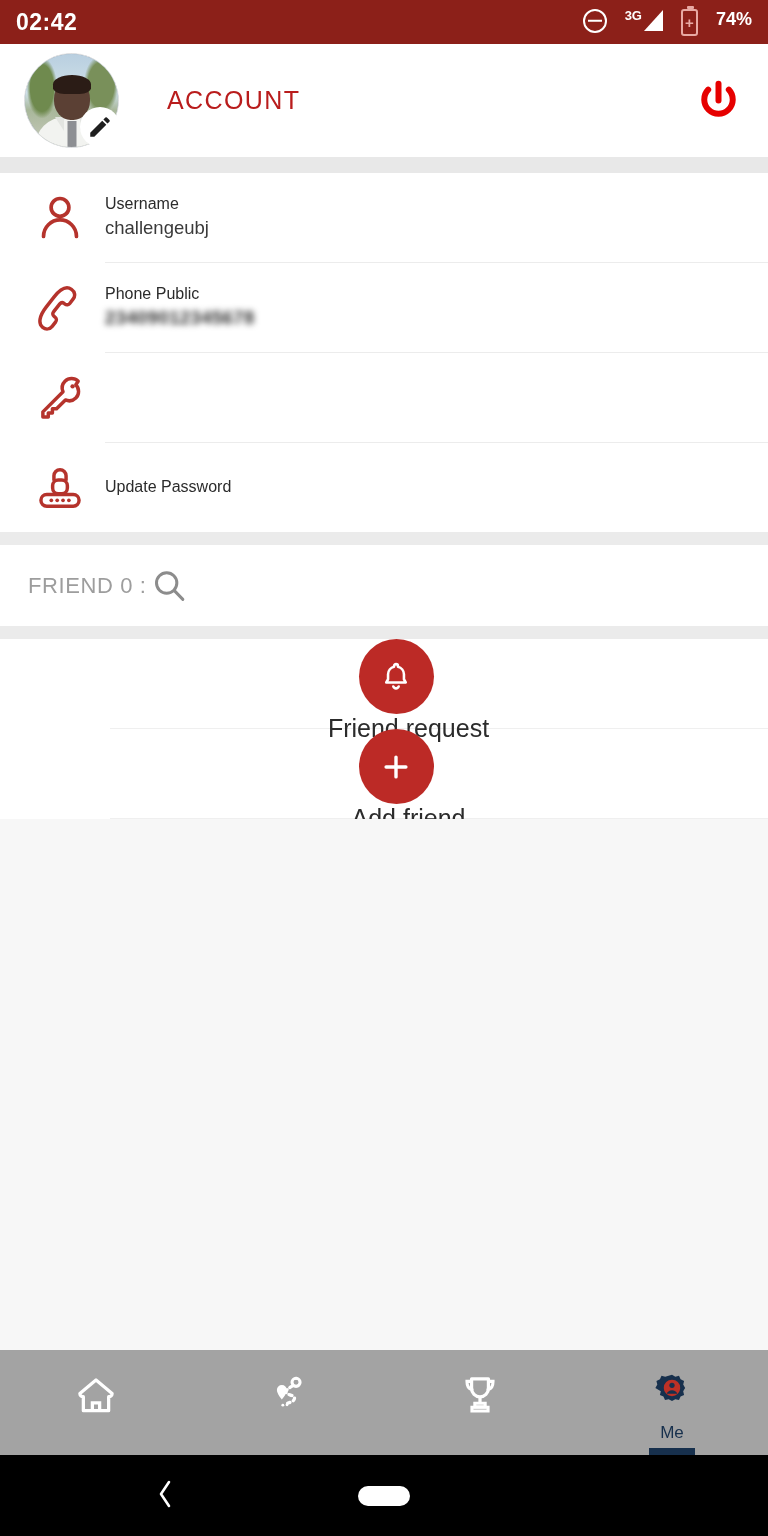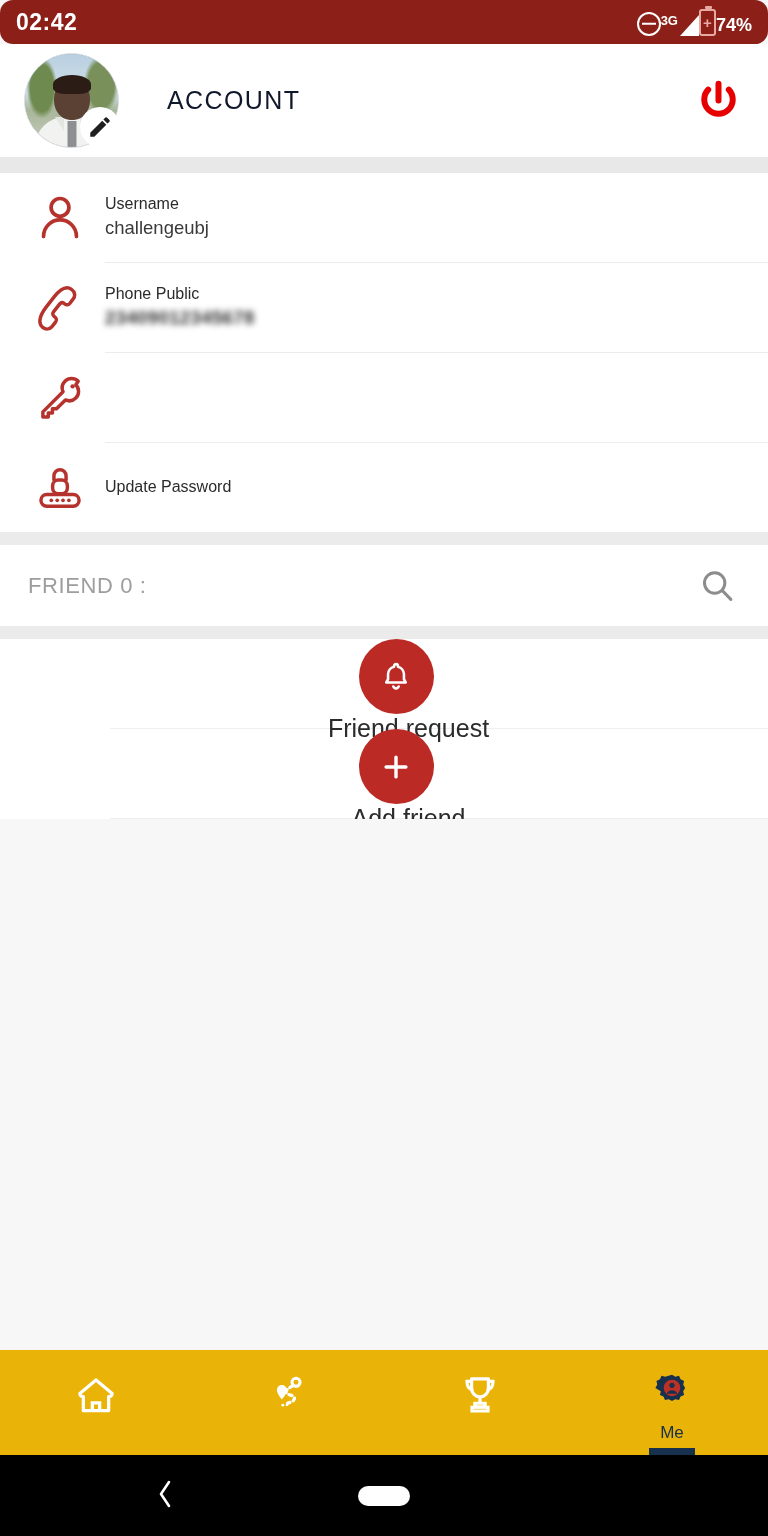--- a/index.html
+++ b/index.html
@@ -7,24 +7,24 @@
     width:768px; height:1536px;
     font-family:"Liberation Sans", sans-serif;
     background:#ffffff; overflow:hidden;
   }
   .phone { width:768px; height:1536px; position:relative; display:flex; flex-direction:column; background:#f7f7f7; }
 
   
   .statusbar {
     height:44px; background:#8c2019; color:#fff;
     display:flex; align-items:center; justify-content:space-between;
-    padding:0 16px; flex:0 0 44px;border-radius:13px;
+    padding:0 16px; flex:0 0 44px;
   }
   .sb-time { font-size:23px; font-weight:bold; letter-spacing:.5px; }
-  .sb-right { display:flex; align-items:flex-end; gap:0; }
+  .sb-right { display:flex; align-items:flex-start; gap:18px; }
   .sb-dnd { width:24px; height:24px; border:2.5px solid #fff; border-radius:50%;
             position:relative; }
   .sb-dnd:after { content:""; position:absolute; left:3px; right:3px; top:50%;
             height:2.5px; background:#fff; transform:translateY(-50%); }
   .sb-signal { display:flex; align-items:flex-end; gap:2px; }
   .sb-3g { font-size:13px; font-weight:bold; line-height:1; margin-bottom:9px; }
   .sb-tri { width:0; height:0; border-left:19px solid transparent; border-bottom:21px solid #fff; }
   .sb-batt { width:17px; height:27px; border:2.5px solid #e8a9a3; border-radius:3px;
              position:relative; display:flex; align-items:center; justify-content:center; }
   .sb-batt:before { content:""; position:absolute; top:-5px; left:4px; width:7px; height:3px;
@@ -57,60 +57,60 @@
              width:9px; height:26px; background:#8d8f93; }
   .av-collar-l { position:absolute; left:50%; bottom:16px; margin-left:-17px;
              width:0; height:0; border-left:9px solid transparent; border-top:14px solid #e3e5e1; }
   .av-collar-r { position:absolute; left:50%; bottom:16px; margin-left:8px;
              width:0; height:0; border-right:9px solid transparent; border-top:14px solid #e3e5e1; }
   .edit-badge {
     position:absolute; right:-1px; bottom:1px; width:40px; height:40px; border-radius:50%;
     background:#fff; display:flex; align-items:center; justify-content:center;
   }
   .header-title {
-    margin-left:48px; font-size:25px; letter-spacing:1.4px; color:#0f172a; font-weight:400;
+    margin-left:48px; font-size:25px; letter-spacing:1.4px; color:#b91c1c; font-weight:400;
   }
   .power-btn { margin-left:auto; width:52px; height:52px; display:flex; align-items:center; justify-content:center; }
 
   
   .gap { flex:0 0 16px; background:#e8e8e8; }
   .gap-thin { flex:0 0 13px; background:#ebebeb; }
 
   
   .card { background:#fff; }
   .acct-row { display:flex; align-items:center; padding:0 0 0 34px; position:relative; min-height:89px; }
   .acct-icon { width:71px; flex:0 0 71px; display:flex; align-items:center; justify-content:flex-start; }
   .acct-text { flex:1; padding-right:20px; }
   .acct-label { font-size:16px; color:#2b2b2b; line-height:1.18; font-weight:400; }
   .acct-sub { font-size:18.5px; color:#3a3a3a; margin-top:3px; line-height:1.2; }
   .acct-sub.blur { filter:blur(3.1px); color:#2f2f2f; font-weight:600; letter-spacing:.4px; }
   .divider { height:1px; background:#ececec; margin-left:105px; }
 
   
   .friendbar {
     background:#fff; height:81px; display:flex; align-items:center;
-    padding:0 28px 0 28px; justify-content:space-between;
+    padding:0 28px 0 28px; justify-content:flex-start;
   }
   .friend-label { font-size:22px; color:#9d9d9d; letter-spacing:.6px; }
   .search-ic { width:46px; height:46px; display:flex; align-items:center; justify-content:center; }
 
   
   .fa-row { display:flex; align-items:center; height:89px; padding-left:24px; background:#fff;flex-direction:column; }
   .fa-circle {
     width:75px; height:75px; border-radius:50%; background:#bc2a26;
     display:flex; align-items:center; justify-content:center; flex:0 0 75px;
   }
   .fa-label { font-size:25px; color:#2b2b2b; margin-left:25px; }
   .fa-div { height:1px; background:#ededed; margin-left:110px; background:#efefef; }
 
   .filler { flex:1 1 auto; background:#f7f7f7; }
 
   
   .bottomnav {
-    flex:0 0 105px; background:#eab308; display:flex; align-items:flex-start;
+    flex:0 0 105px; background:#a3a3a3; display:flex; align-items:flex-start;
     position:relative;
   }
   .nav-item { flex:1; display:flex; flex-direction:column; align-items:center; justify-content:flex-start;
     padding-top:22px; height:105px; position:relative; }
   .nav-label { font-size:17px; color:#17304d; margin-top:9px; font-weight:500; }
   .nav-indicator { position:absolute; bottom:0; width:46px; height:7px; background:#17304d; }
 
   
   .androidnav { flex:0 0 81px; background:#000; display:flex; align-items:center; position:relative; }
   .and-back { position:absolute; left:152px; top:50%; transform:translateY(-50%); }

